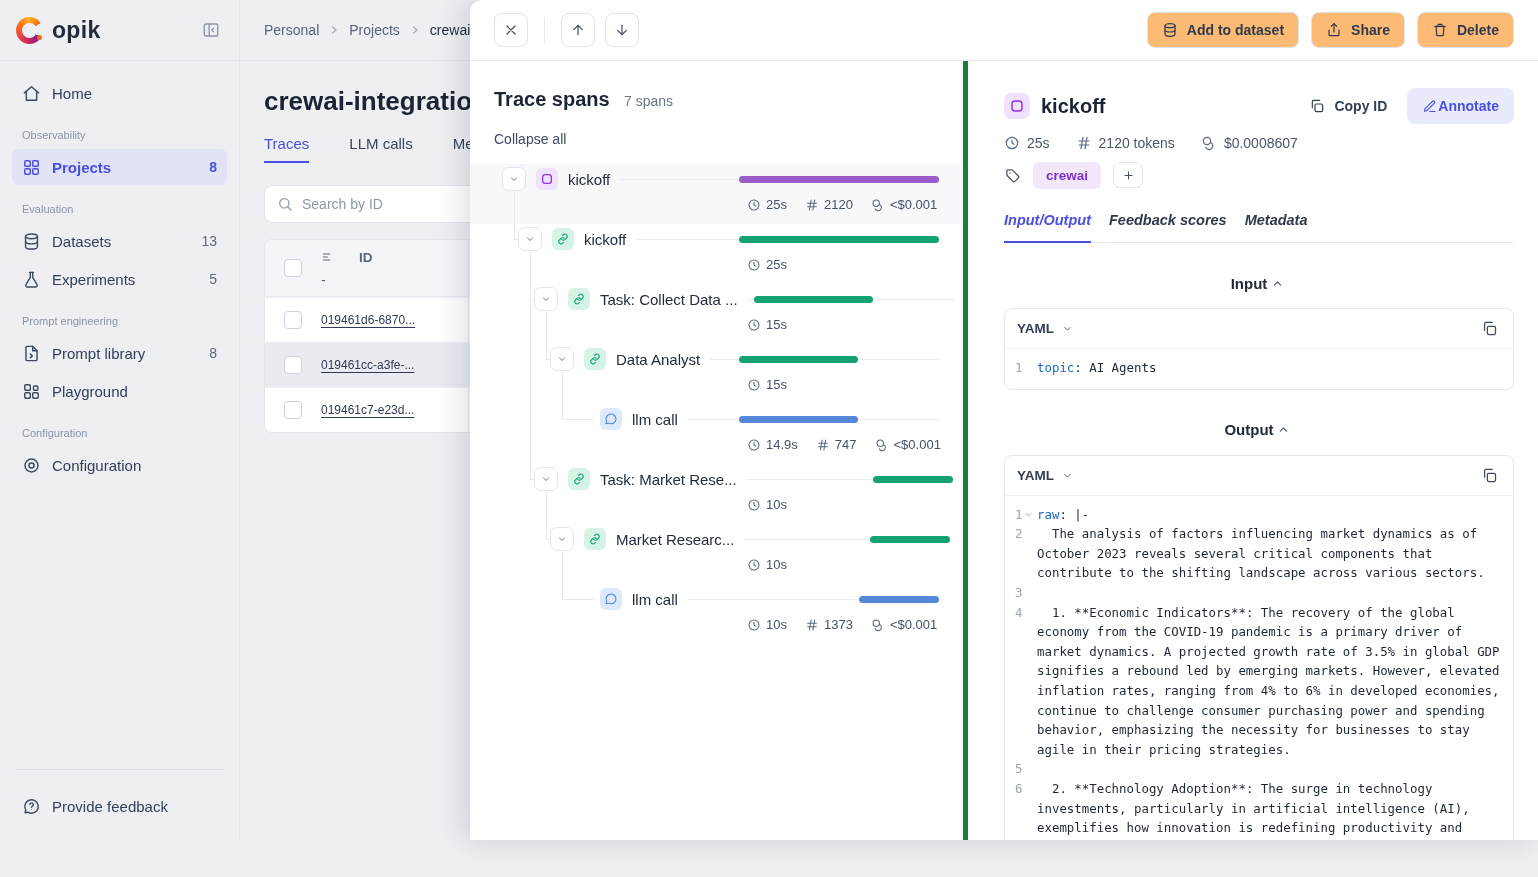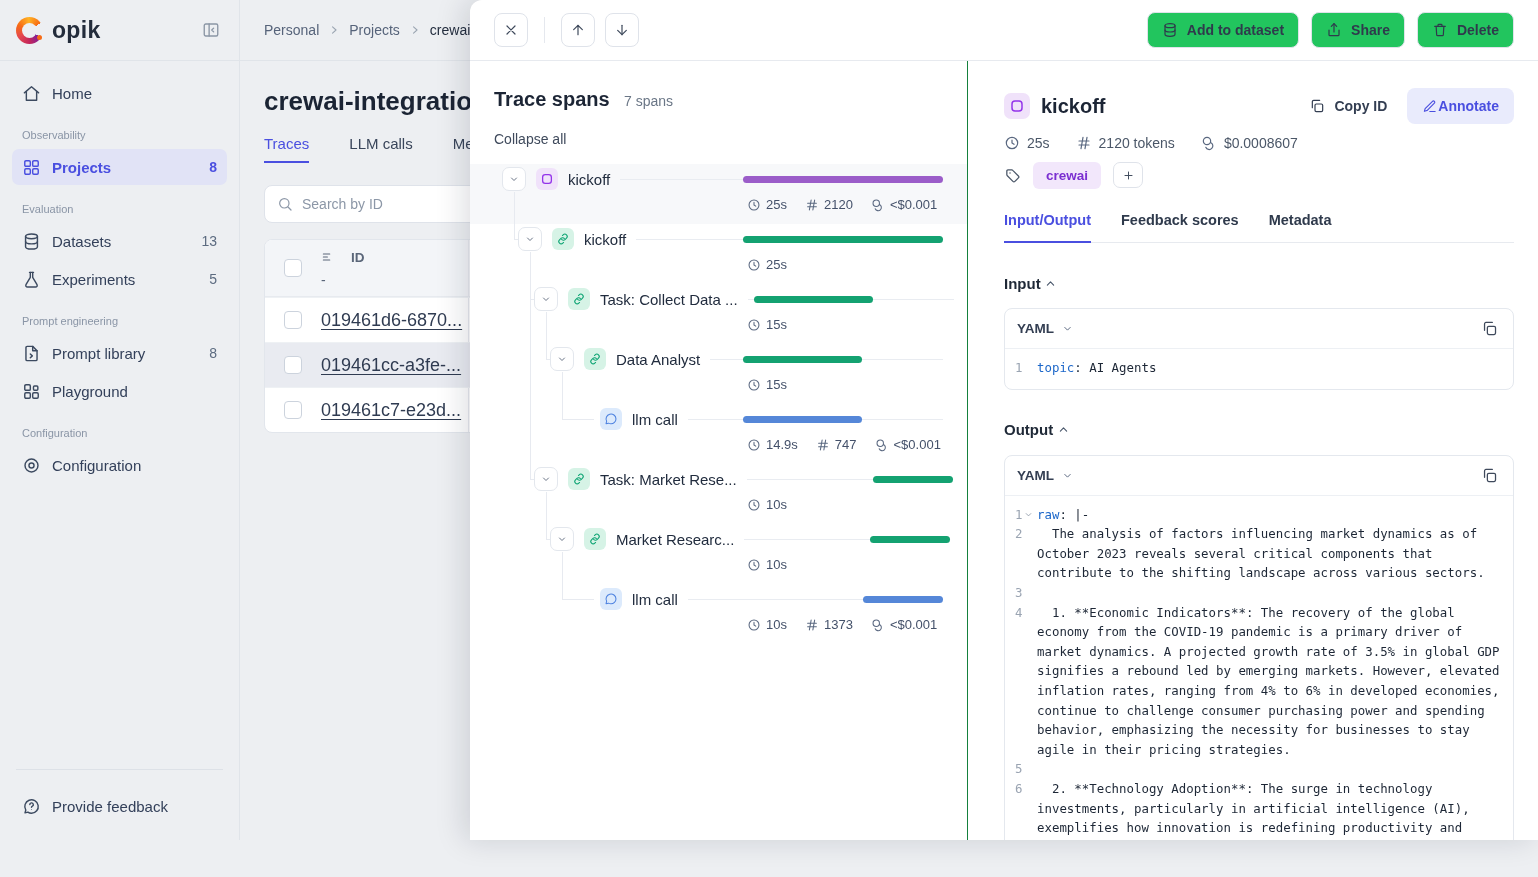--- a/index.html
+++ b/index.html
@@ -48,47 +48,47 @@
     display:flex; align-items:center; padding:0 12px; gap:9px; color:#8c97a7; }
   .searchbox .ic { width:16px; height:16px; }
   .searchbox input { border:none; outline:none; flex:1; font-size:14px; background:transparent; color:#2f3b51; }
   .searchbox input::placeholder { color:#8c97a7; }
   .ttable { margin-top:16px; width:560px; background:#fff; border:1px solid #e2e6ec; border-radius:8px; overflow:hidden; }
   .th { display:flex; background:#f3f5f8; border-bottom:1px solid #e7eaef; }
   .cb-col { width:56px; flex:none; display:flex; justify-content:center; align-items:center; }
   .id-col { width:148px; flex:none; border-right:1px solid #e7eaef; }
   .tfill { flex:1; }
   .th .id-col { padding:10px 0 8px; }
-  .id-head { display:flex; align-items:flex-start; gap:16px; color:#5a6679; font-size:13.5px; font-weight:600; }
+  .id-head { display:flex; align-items:flex-start; gap:24px; color:#5a6679; font-size:13.5px; font-weight:600; }
   .id-head .ic { width:14px; height:14px; }
   .id-sub { margin-top:7px; color:#5a6679; font-size:14px; }
   .tr { display:flex; height:45px; border-top:1px solid #eef1f4; }
   .tr:first-of-type { border-top:none; }
   .tr.sel { background:#e9ebf1; }
   .tr .id-col { display:flex; align-items:center; }
   .cbx { width:18px; height:18px; border:1px solid #ccd3dd; border-radius:4px; background:#fff; }
-  .idtext { font-size:18px; color:#2f3b51; text-decoration:underline; text-underline-offset:3px; }
+  .idtext { font-size:12px; color:#2f3b51; text-decoration:underline; text-underline-offset:3px; }
 
   
   .overlay { position:absolute; left:470px; top:0; right:0; bottom:0; background:#fff;
     border-top-left-radius:12px; box-shadow:-6px 0 30px rgba(15,23,42,.14); display:flex; flex-direction:column; z-index:5; }
   .toolbar { height:61px; flex:none; display:flex; align-items:center; padding:0 24px 0 24px; border-bottom:1px solid #e7eaef; }
   .tb-btn { width:34px; height:34px; border:1px solid #dfe3ea; border-radius:8px; background:#fff; color:#3f4a5c;
     display:flex; align-items:center; justify-content:center; }
   .tb-btn .ic { width:16px; height:16px; }
   .tb-sep { width:1px; height:26px; background:#e5e8ee; margin:0 16px; }
   .tb-group { display:flex; gap:10px; }
   .tb-right { margin-left:auto; display:flex; gap:12px; }
-  .tb-action { height:36px; padding:0 14px; border:1px solid #dfe3ea; border-radius:8px; background:#22c55e;
+  .tb-action { height:36px; padding:0 14px; border:1px solid #dfe3ea; border-radius:8px; background:#fdba74;
     display:flex; gap:9px; align-items:center; font-size:14px; font-weight:600; color:#2f3a4c; white-space:nowrap; }
   .tb-action .ic { width:16px; height:16px; }
   .overlay-body { flex:1; display:flex; min-height:0; }
 
   
-  .tree-panel { width:498px; flex:none; border-right:1px solid #15803d; overflow:hidden; }
+  .tree-panel { width:498px; flex:none; border-right:5px solid #15803d; overflow:hidden; }
   .tree-head { padding:27px 24px 0; }
   .tree-title { font-size:20px; font-weight:700; color:#1c2535; display:inline; }
   .tree-count { margin-left:10px; font-size:14px; color:#6a7686; }
   .collapse-all { display:block; margin:20px 0 0; background:none; border:none; font-size:14px; color:#3f4a5c; padding:0; font-family:inherit; }
   .tree { position:relative; margin-top:17px; }
   .trow { position:relative; height:60px; }
   .trow.sel { background:#f7f8fa; }
   .trow-main { display:flex; align-items:center; height:30px; padding-right:24px; }
   .chev { width:24px; height:24px; border:1px solid #e3e7ed; border-radius:7px; background:#fff; color:#5a6579;
     display:flex; align-items:center; justify-content:center; flex:none; }
@@ -127,24 +127,24 @@
   .annotate-btn .ic { width:15px; height:15px; }
   .d-stats { margin-top:11px; display:flex; gap:26px; align-items:center; color:#4b5768; font-size:14px; }
   .d-stat { display:flex; align-items:center; gap:7px; }
   .d-stat .ic { width:16px; height:16px; color:#5a6880; }
   .d-tags { margin-top:11px; display:flex; gap:12px; align-items:center; color:#4b5768; }
   .d-tags > .ic { width:17px; height:17px; }
   .chip { background:#f2e7fb; color:#7b2fd1; font-size:13.5px; font-weight:600; padding:6px 13px; border-radius:6px; }
   .add-tag { width:30px; height:26px; border:1px solid #dfe3ea; border-radius:7px; background:#fff; color:#3f4a5c;
     display:flex; align-items:center; justify-content:center; }
   .add-tag .ic { width:13px; height:13px; }
-  .d-tabs { margin-top:24px; display:flex; gap:30px; border-bottom:1px solid #e7eaef; }
+  .d-tabs { margin-top:24px; display:flex; gap:18px; border-bottom:1px solid #e7eaef;font-style:italic; }
   .d-tab { padding:0 0 13px; font-size:14.5px; font-weight:600; color:#2f3a4c; white-space:nowrap; }
   .d-tab.active { color:#4a4fe0; border-bottom:2px solid #4a4fe0; margin-bottom:-1px; }
-  .io-head { display:flex; align-items:center; justify-content:flex-start; margin-top:30px; }
+  .io-head { display:flex; align-items:center; justify-content:center; margin-top:30px; }
   .io-label { font-size:15px; font-weight:600; color:#1f2937; }
   .io-chev { background:none; border:none; color:#475569; width:20px; height:20px; display:flex; align-items:center; justify-content:center; }
   .io-chev .ic { width:15px; height:15px; }
   .io-card { margin-top:15px; border:1px solid #e4e8ee; border-radius:8px; overflow:hidden; background:#fff; }
   .io-card-head { height:40px; display:flex; align-items:center; padding:0 12px; border-bottom:1px solid #edf0f4; }
   .fmt { display:flex; align-items:center; gap:7px; font-size:13.5px; font-weight:600; color:#333e52; background:none; border:none; font-family:inherit; }
   .fmt .ic { width:13px; height:13px; color:#5a6880; }
   .io-copy { margin-left:auto; background:none; border:none; color:#3f4a5c; width:24px; height:24px;
     display:flex; align-items:center; justify-content:center; }
   .io-copy .ic { width:17px; height:17px; }

